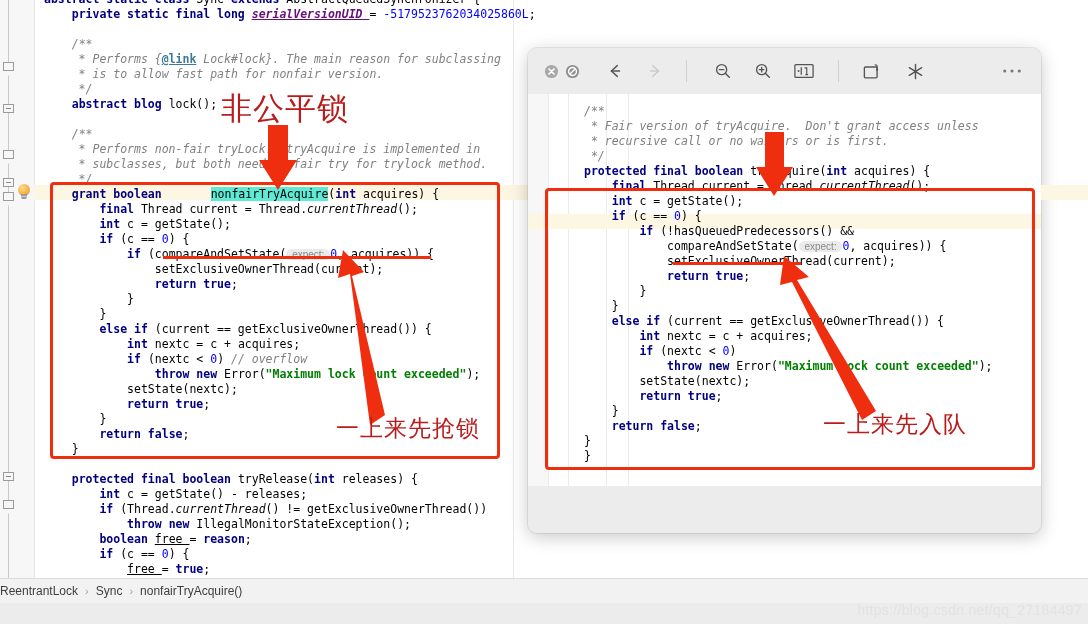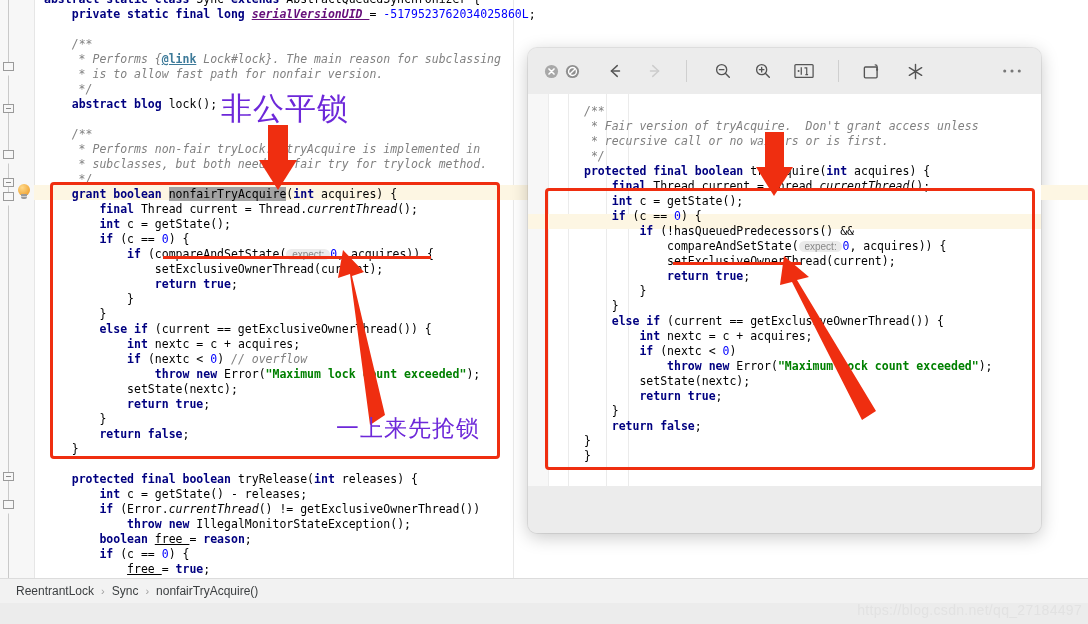--- a/index.html
+++ b/index.html
@@ -107,21 +107,21 @@
   
   .kw   { color: #000080; font-weight: bold; }
   .str  { color: #008000; font-weight: bold; }
   .num  { color: #0000ff; }
   .cmt  { color: #808080; font-style: italic; }
   .doc  { color: #808080; font-style: italic; }
   .doctag { color: #3d7a99; font-weight: bold; text-decoration: underline; }
   .field{ color: #660e7a; font-style: italic; font-weight: bold; text-decoration: underline; }
   .stat { color: #000000; font-style: italic; }
   .ident{ color: #000000; }
-  .sel  { background: #a3a3a3; }
+  .sel  { background: #5eead4; margin-left: 42px; }
   .uline{ text-decoration: underline; }
 
   
   .hint {
     background: #ebebeb;
     color: #888888;
     border-radius: 7px;
     padding: 0 3px;
     font-size: 10px;
     font-family: "Liberation Sans", sans-serif;
@@ -139,21 +139,21 @@
     position: absolute;
     border: 3px solid #ef2e10;
     border-radius: 4px;
     box-sizing: border-box;
     pointer-events: none;
   }
 
   
   .cn-label {
     position: absolute;
-    color: #6d28d9;
+    color: #b91c1c;
     font-family: "DejaVu Sans", sans-serif;
     white-space: nowrap;
   }
   .cn-big { font-size: 31px; letter-spacing: 1px; }
   .cn-small { font-size: 23px; letter-spacing: 1px; }
 
   
   .float-win {
     position: absolute;
     left: 528px; top: 48px;
@@ -220,21 +220,20 @@
   }
 
   
   .breadcrumb {
     position: absolute;
     left: 0; top: 578px;
     width: 1088px; height: 25px;
     background: #f2f2f2;
     border-top: 1px solid #dcdcdc;
     display: flex; align-items: center;
-    padding-left: 16px;
     box-sizing: border-box;
     font-size: 12px;
     color: #3c3f41;
   }
   .crumb { color: #3c3f41; }
   .crumb-sep { color: #a0a0a0; margin: 0 7px; font-size: 11px; }
 
   .bottom-strip {
     position: absolute;
     left: 0; top: 603px; width: 1088px; height: 21px;
@@ -305,21 +304,21 @@
 <span>            </span><span class="kw">if </span><span class="ident">(nextc &lt; </span><span class="num">0</span><span class="ident">) </span><span class="cmt">// overflow</span>
 <span>                </span><span class="kw">throw new </span><span class="ident">Error(</span><span class="str">"Maximum lock count exceeded"</span><span class="ident">);</span>
 <span>            </span><span class="ident">setState(nextc);</span>
 <span>            </span><span class="kw">return true</span><span class="ident">;</span>
 <span>        </span><span class="ident">}</span>
 <span>        </span><span class="kw">return false</span><span class="ident">;</span>
 <span>    </span><span class="ident">}</span>
 
 <span>    </span><span class="kw">protected final boolean </span><span class="ident">tryRelease(</span><span class="kw">int </span><span class="ident">releases) {</span>
 <span>        </span><span class="kw">int </span><span class="ident">c = getState() - releases;</span>
-<span>        </span><span class="kw">if </span><span class="ident">(Error.</span><span class="stat">currentThread</span><span class="ident">() != getExclusiveOwnerThread())</span>
+<span>        </span><span class="kw">if </span><span class="ident">(Thread.</span><span class="stat">currentThread</span><span class="ident">() != getExclusiveOwnerThread())</span>
 <span>            </span><span class="kw">throw new </span><span class="ident">IllegalMonitorStateException();</span>
 <span>        </span><span class="kw">boolean </span><span class="ident uline">free </span><span class="ident">= </span><span class="kw">reason</span><span class="ident">;</span>
 <span>        </span><span class="kw">if </span><span class="ident">(c == </span><span class="num">0</span><span class="ident">) {</span>
 <span>            </span><span class="ident uline">free </span><span class="ident">= </span><span class="kw">true</span><span class="ident">;</span>
 <span>            </span><span class="ident">setExclusiveOwnerThread(</span><span class="kw">null</span><span class="ident">);</span></div>
 
     <div class="red-underline" style="left:163px; top:256px; width:268px;"></div>
 
     <div class="red-box" style="left:50px; top:182px; width:450px; height:277px;"></div>
   </div>
@@ -462,20 +461,21 @@
       <polygon points="756,167 793,167 774,196" fill="#ef2e10"></polygon>
     </g>
 
     <g>
       <polygon points="862,420 876,411 797,280 809,277 784,256 780,285 792,282" fill="#ef2e10"></polygon>
     </g>
   </svg>
 
   <div class="cn-label cn-big" style="left:221px; top:88px;">非公平锁</div>
   <div class="cn-label cn-small" style="left:336px; top:413px;">一上来先抢锁</div>
+  <div class="cn-label cn-small" style="left:823px; top:409px;">一上来先入队</div>
 
   <div class="breadcrumb">
     <span class="crumb">ReentrantLock</span>
     <span class="crumb-sep">›</span>
     <span class="crumb">Sync</span>
     <span class="crumb-sep">›</span>
     <span class="crumb">nonfairTryAcquire()</span>
   </div>
 
   <div class="bottom-strip"></div>

